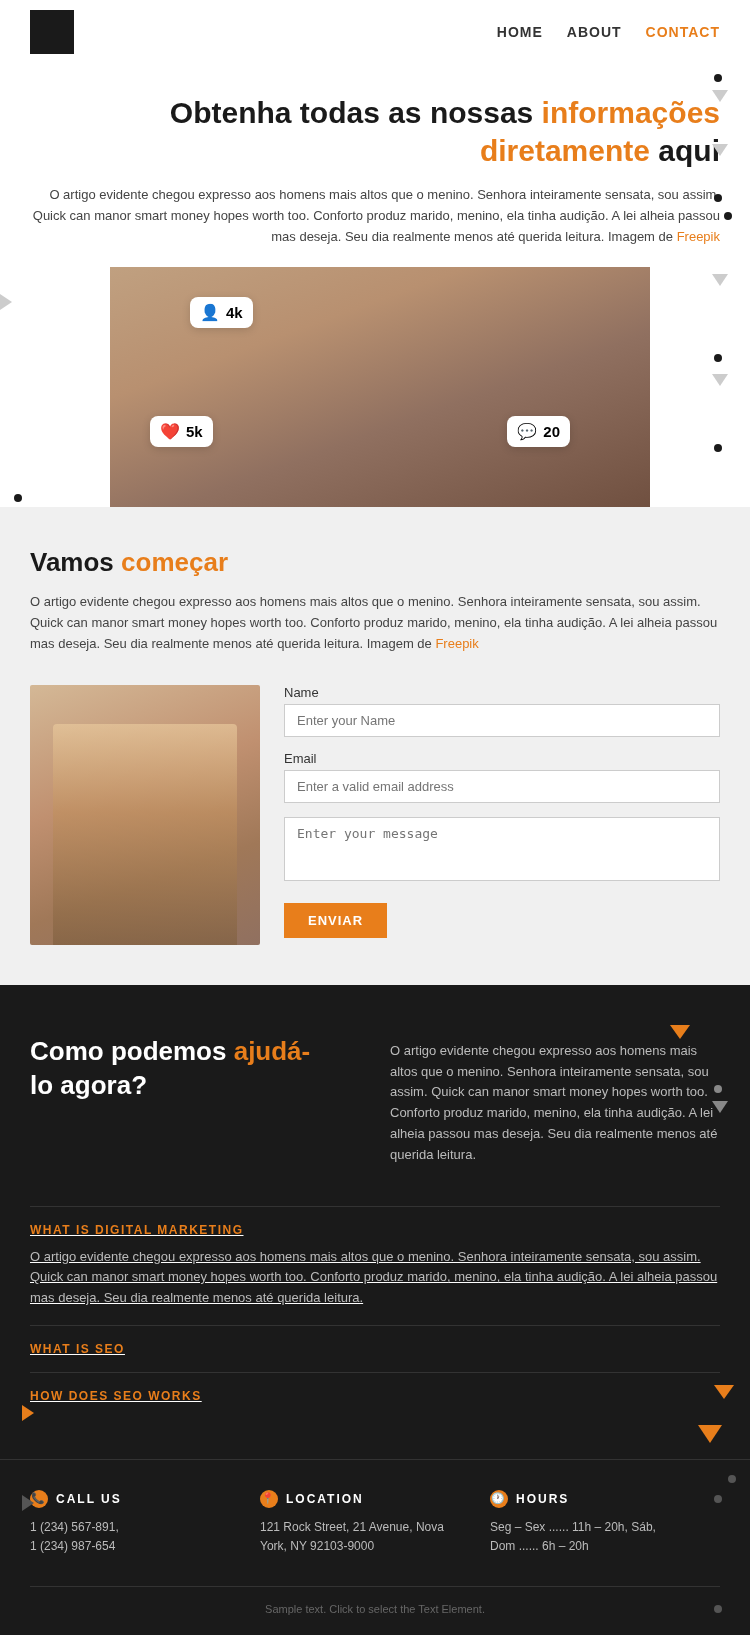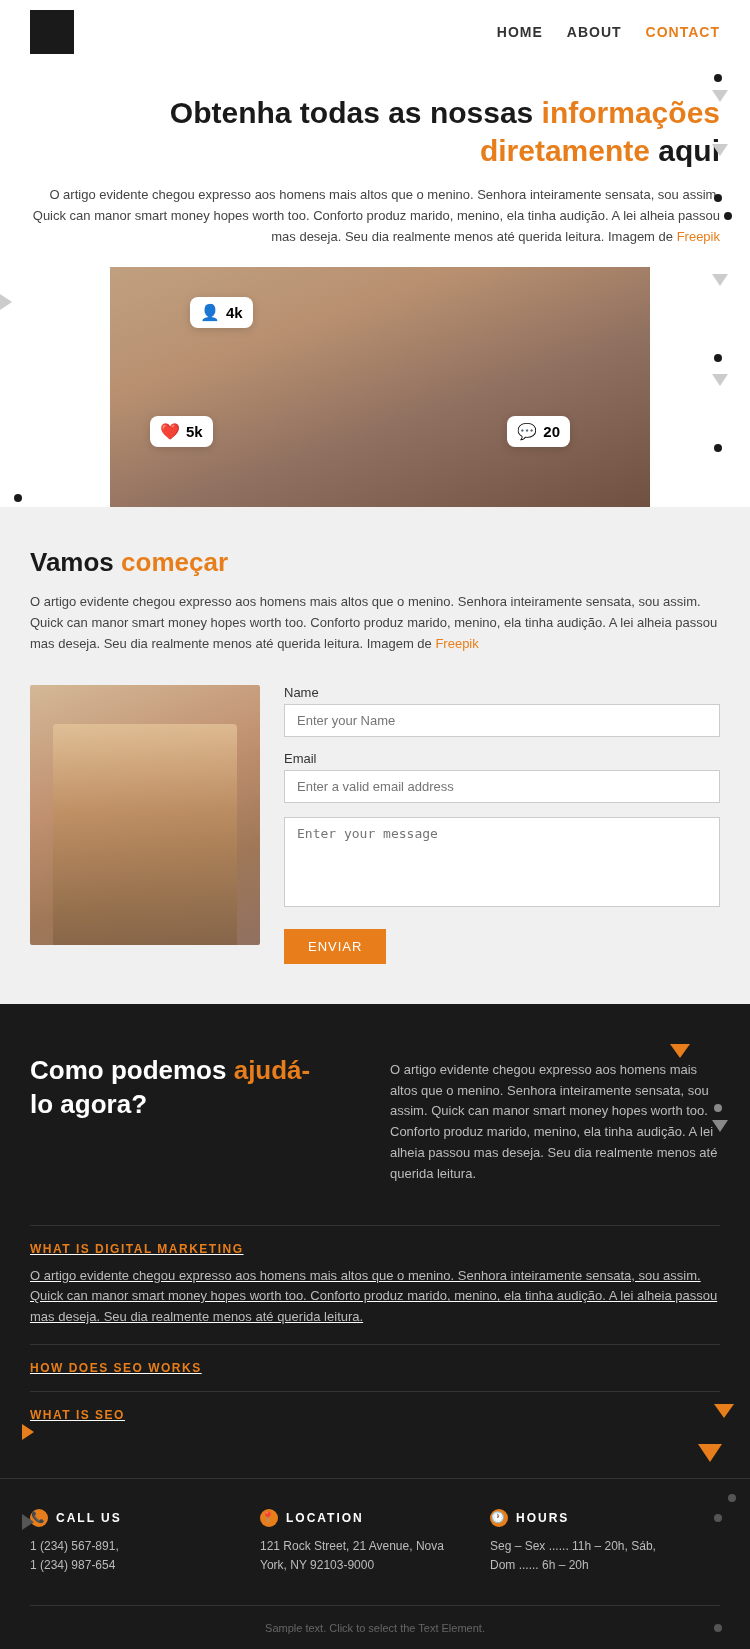--- a/index.html
+++ b/index.html
@@ -99,24 +99,24 @@
     .contact-form { flex: 1; }
     .form-group { margin-bottom: 14px; }
     .form-group label {
       display: block; font-size: 13px; color: #333; margin-bottom: 4px; font-weight: 500;
     }
     .form-group input, .form-group textarea {
       width: 100%; border: 1px solid #ccc; padding: 8px 12px;
       font-size: 13px; color: #888; background: #fff; outline: none;
       border-radius: 0;
     }
-    .form-group textarea { height: 90px; resize: none; }
+    .form-group textarea { height: 64px; resize: none; }
     .btn-enviar {
       background: #e87e1b; color: #fff; border: none;
-      padding: 10px 24px; font-size: 13px; font-weight: 400;
+      padding: 10px 24px; font-size: 13px; font-weight: 700;
       letter-spacing: 1px; cursor: pointer; margin-top: 4px;
     }
 
     
     .section3 {
       background: #1a1a1a; color: #fff; padding: 50px 30px 40px 30px; position: relative;
     }
     .section3-top { display: flex; gap: 30px; }
     .section3-left { flex: 1; }
     .section3-left h2 { font-size: 26px; font-weight: 800; line-height: 1.3; }
@@ -271,26 +271,26 @@
   </div>
 
   <div class="faq-section">
 
     <div class="faq-item">
       <div class="faq-title">WHAT IS DIGITAL MARKETING</div>
       <div class="faq-body">O artigo evidente chegou expresso aos homens mais altos que o menino. Senhora inteiramente sensata, sou assim. Quick can manor smart money hopes worth too. Conforto produz marido, menino, ela tinha audição. A lei alheia passou mas deseja. Seu dia realmente menos até querida leitura.</div>
     </div>
 
     <div class="faq-item faq-item-collapsed">
+      <div class="faq-title">WHAT IS SEO</div>
+
+    </div>
+
+    <div class="faq-item faq-item-collapsed">
       <div class="faq-title">HOW DOES SEO WORKS</div>
-
-    </div>
-
-    <div class="faq-item faq-item-collapsed">
-      <div class="faq-title">WHAT IS SEO</div>
 
     </div>
   </div>
 </section>
 
 <footer class="footer">
   <div class="footer-grid">
 
     <div class="footer-col">
       <div class="footer-col-title">

